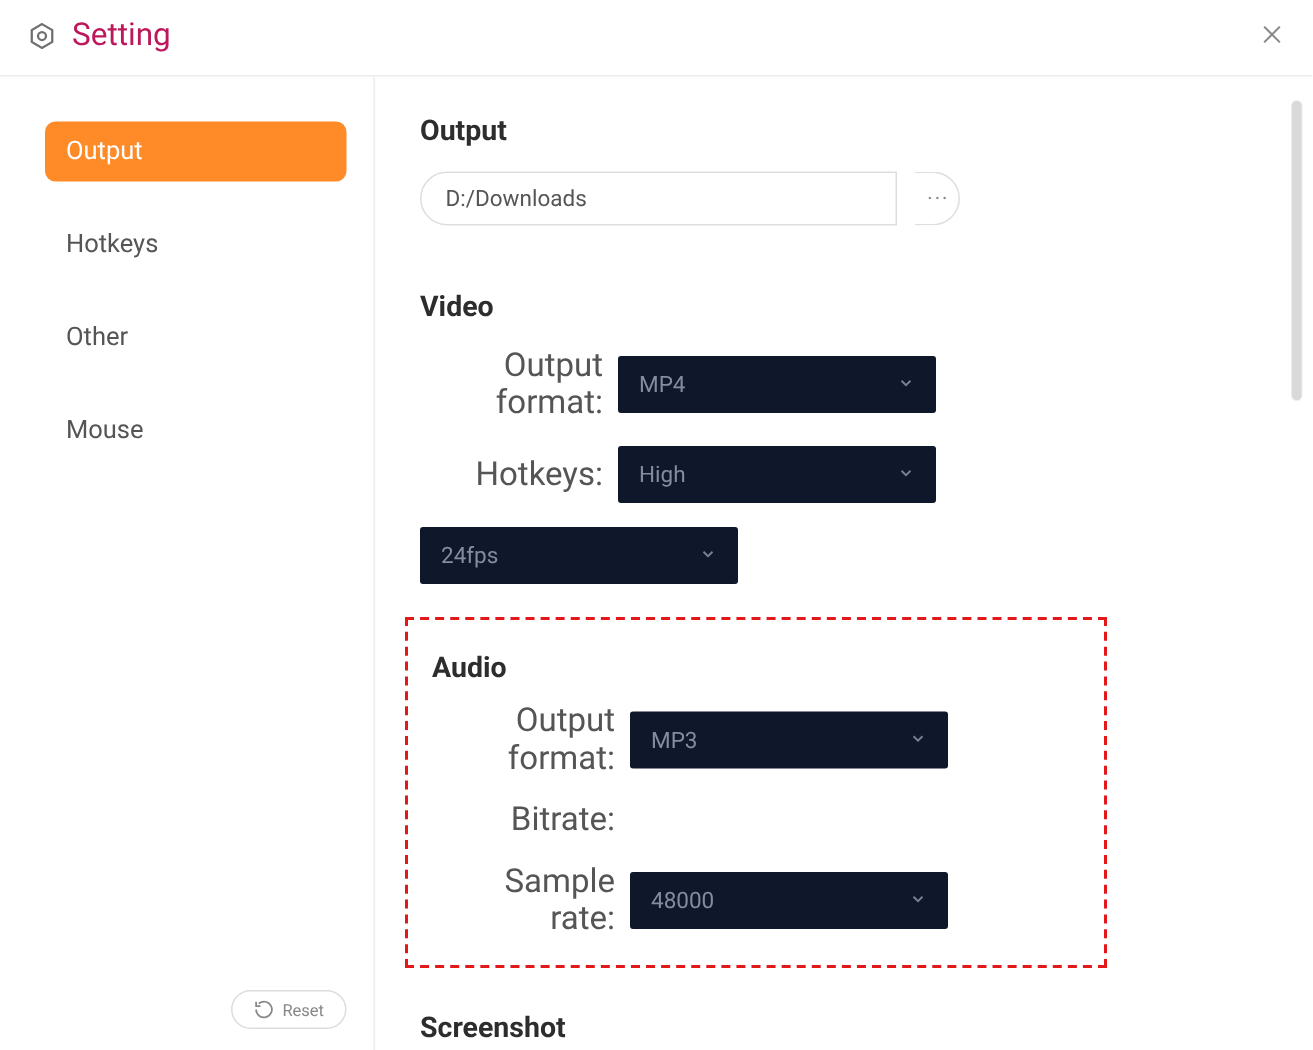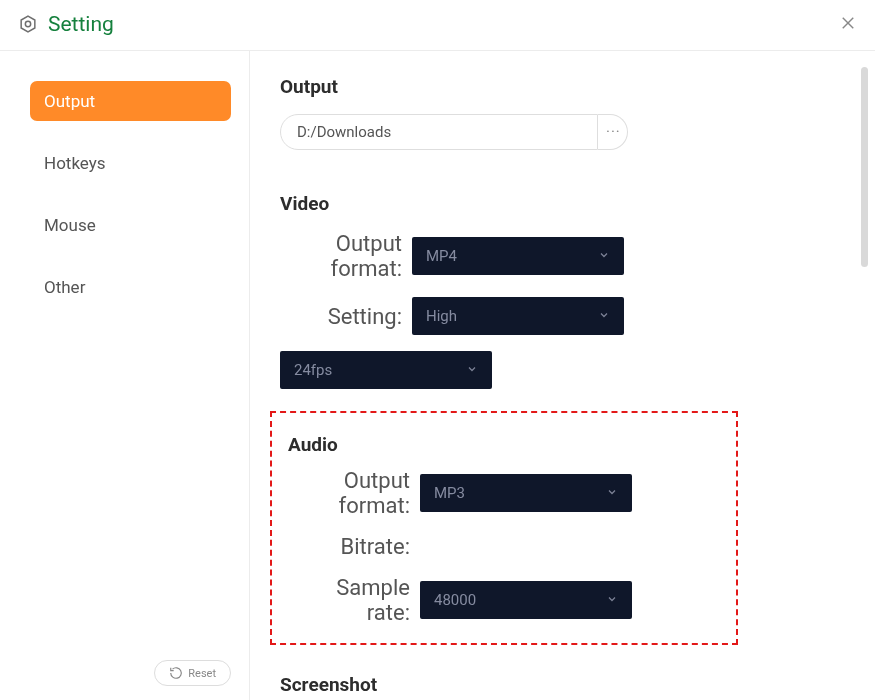--- a/index.html
+++ b/index.html
@@ -2,21 +2,21 @@
 <html><head>
   <meta charset="utf-8">
   <style>
     * { margin: 0; padding: 0; box-sizing: border-box; font-family: -apple-system, BlinkMacSystemFont, "Segoe UI", Roboto, sans-serif; }
     body { background: #fff; color: #333; width: 875px; height: 700px; overflow: hidden; }
     .header {
       display: flex; align-items: center; padding: 12px 18px 14px 18px;
       border-bottom: 1px solid #ececec; position: relative;
     }
     .header .gear { width: 20px; height: 20px; margin-right: 10px; color: #6f6f6f; }
-    .header-title { font-size: 21px; color: #15803d; font-weight: 400; }
+    .header-title { font-size: 21px; color: #be185d; font-weight: 400; }
     .close-btn { position: absolute; right: 18px; top: 14px; cursor: pointer; color: #888; }
     .close-btn svg { width: 18px; height: 18px; }
     .body { display: flex; height: calc(700px - 49px); }
     .sidebar {
       width: 250px; border-right: 1px solid #ececec; padding: 30px 18px 16px 30px;
       display: flex; flex-direction: column;
     }
     .nav-item {
       padding: 10px 14px; font-size: 17px; color: #555; border-radius: 7px;
       margin-bottom: 22px; cursor: pointer;
@@ -28,21 +28,21 @@
       color: #888; font-size: 11px; cursor: pointer; background: #fff;
     }
     .reset-btn svg { width: 14px; height: 14px; }
     .content { flex: 1; position: relative; overflow: hidden; }
     .scroll { padding: 24px 30px 30px 30px; height: 100%; overflow-y: auto; }
     .vscrollbar {
       position: absolute; right: 7px; top: 16px; width: 7px; height: 200px;
       background: #d9d9d9; border-radius: 4px;
     }
     .section-title { font-size: 19px; font-weight: 700; color: #2d2d2d; margin-bottom: 16px; }
-    .path-row { display: flex; align-items: center; gap: 0; margin-bottom: 42px; }
+    .path-row { display: flex; align-items: center; gap: 12px; margin-bottom: 42px; }
     .path-input {
       border: 1px solid #dedede; border-radius: 18px 0 0 18px; padding: 8px 16px;
       font-size: 15px; color: #555; width: 318px; background: #fff;
     }
     .path-more {
       border: 1px solid #dedede; border-left: none; border-radius: 0 18px 18px 0;
       padding: 8px 8px; color: #888; font-size: 15px; letter-spacing: 1px;
       cursor: pointer; background: #fff; width: 30px; text-align: center;
     }
     .form-row { display: flex; align-items: center; margin-bottom: 16px; }
@@ -76,22 +76,22 @@
         <line x1="19" y1="5" x2="5" y2="19"></line>
     </svg>
   </div>
 </div>
 
 <div class="body">
 
   <div class="sidebar">
     <div class="nav-item active">Output</div>
     <div class="nav-item">Hotkeys</div>
+    <div class="nav-item">Other</div>
     <div class="nav-item">Mouse</div>
-    <div class="nav-item">Other</div>
 
     <button class="reset-btn">
       <svg viewBox="0 0 24 24" fill="none" stroke="currentColor" stroke-width="2">
         <path d="M3 12a9 9 0 1 0 3-6.7"></path>
           <polyline points="3,3 3,8 8,8"></polyline>
       </svg>
       <span>Reset</span>
     </button>
   </div>
 
@@ -113,21 +113,21 @@
           <span>MP4</span>
           <span class="chev">
             <svg width="12" height="12" viewBox="0 0 24 24" fill="none" stroke="currentColor" stroke-width="2.5">
                 <polyline points="6 9 12 15 18 9"></polyline>
               </svg>
           </span>
         </div>
       </div>
 
       <div class="form-row">
-        <div class="form-label">Setting:</div>
+        <div class="form-label">Hotkeys:</div>
         <div class="select">
           <span>High</span>
           <span class="chev">
             <svg width="12" height="12" viewBox="0 0 24 24" fill="none" stroke="currentColor" stroke-width="2.5">
                 <polyline points="6 9 12 15 18 9"></polyline>
               </svg>
           </span>
         </div>
       </div>
 

